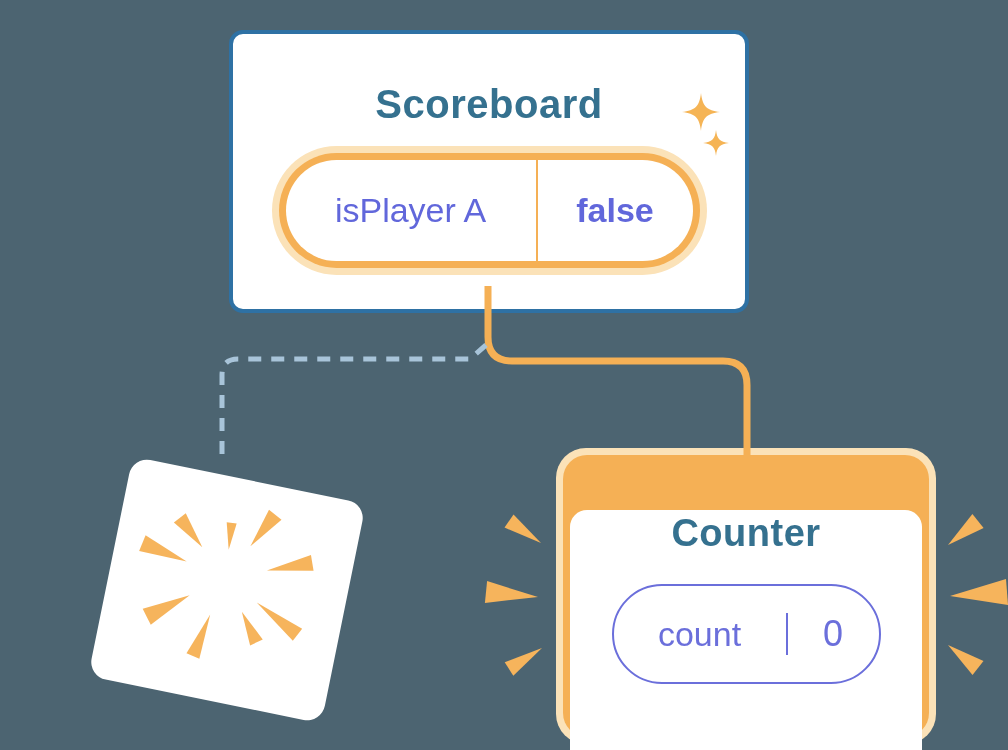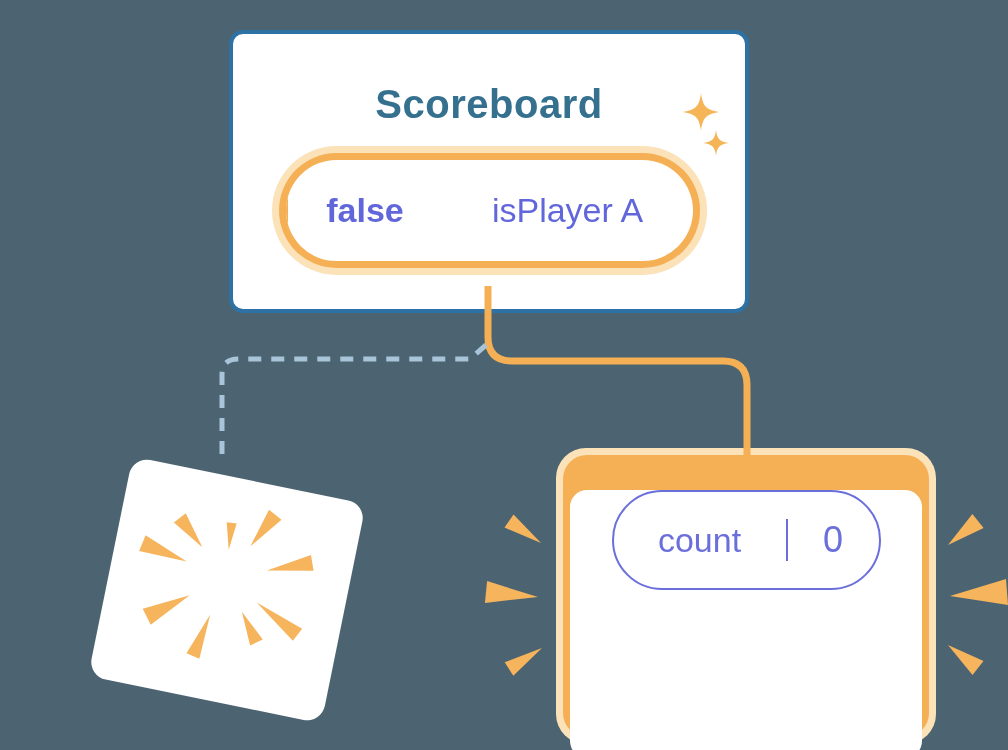--- a/index.html
+++ b/index.html
@@ -136,22 +136,22 @@
 </head>
 <body>
 
 <div class="stage">
 
   <div class="scoreboard-card">
     <div class="card-title">Scoreboard</div>
     <div class="state-pill-glow">
       <div class="state-pill-ring">
         <div class="state-pill-inner">
+          <div class="state-cell name">isPlayer A</div>
           <div class="state-cell value">false</div>
-          <div class="state-cell name">isPlayer A</div>
         </div>
       </div>
     </div>
   </div>
 
   <div class="poof-card">
     <svg viewBox="0 0 238 224">
       <g fill="#F6B45C">
         <polygon points="115.2,44.8 105.2,45.7 112.6,72.1"></polygon>
         <polygon points="158.4,32.3 144.2,25.1 133.2,64.4"></polygon>
@@ -162,20 +162,21 @@
         <polygon points="91.9,182.1 105.6,184.8 107.4,139.3"></polygon>
         <polygon points="152.7,161.7 163.9,153.3 137.9,130.4"></polygon>
         <polygon points="193.6,148.5 200.4,135.1 150.6,118.2"></polygon>
       </g>
     </svg>
   </div>
 
   <div class="counter-card">
     <div class="counter-ring">
       <div class="counter-inner">
+        <div class="card-title counter-title">Counter</div>
         <div class="count-pill">
           <div class="count-cell name">count</div>
           <div class="count-cell value">0</div>
         </div>
       </div>
     </div>
   </div>
 
   <svg class="overlay" viewBox="0 0 1008 750">
 

